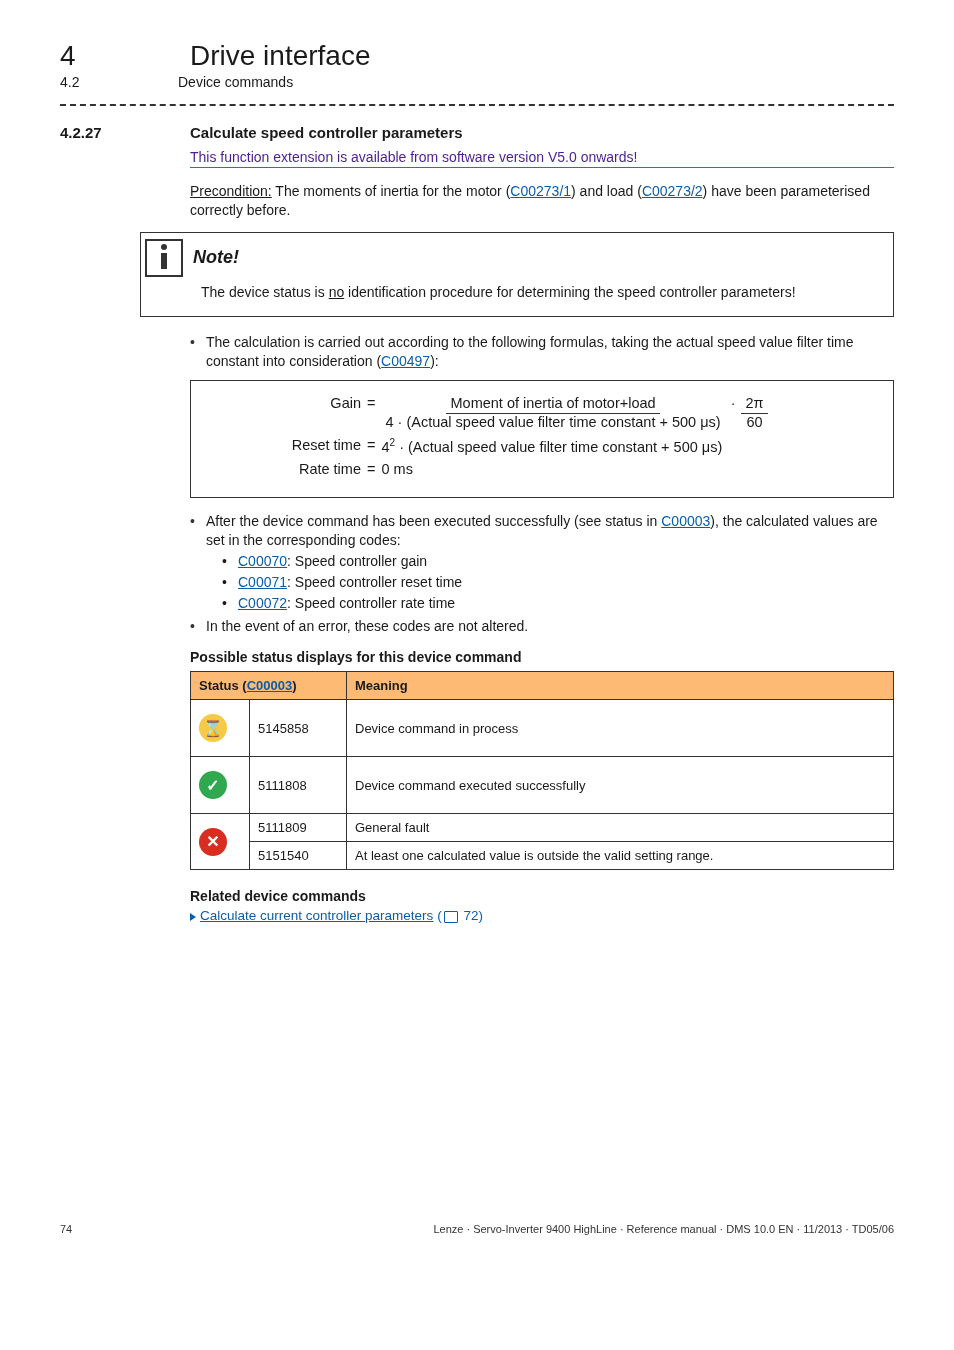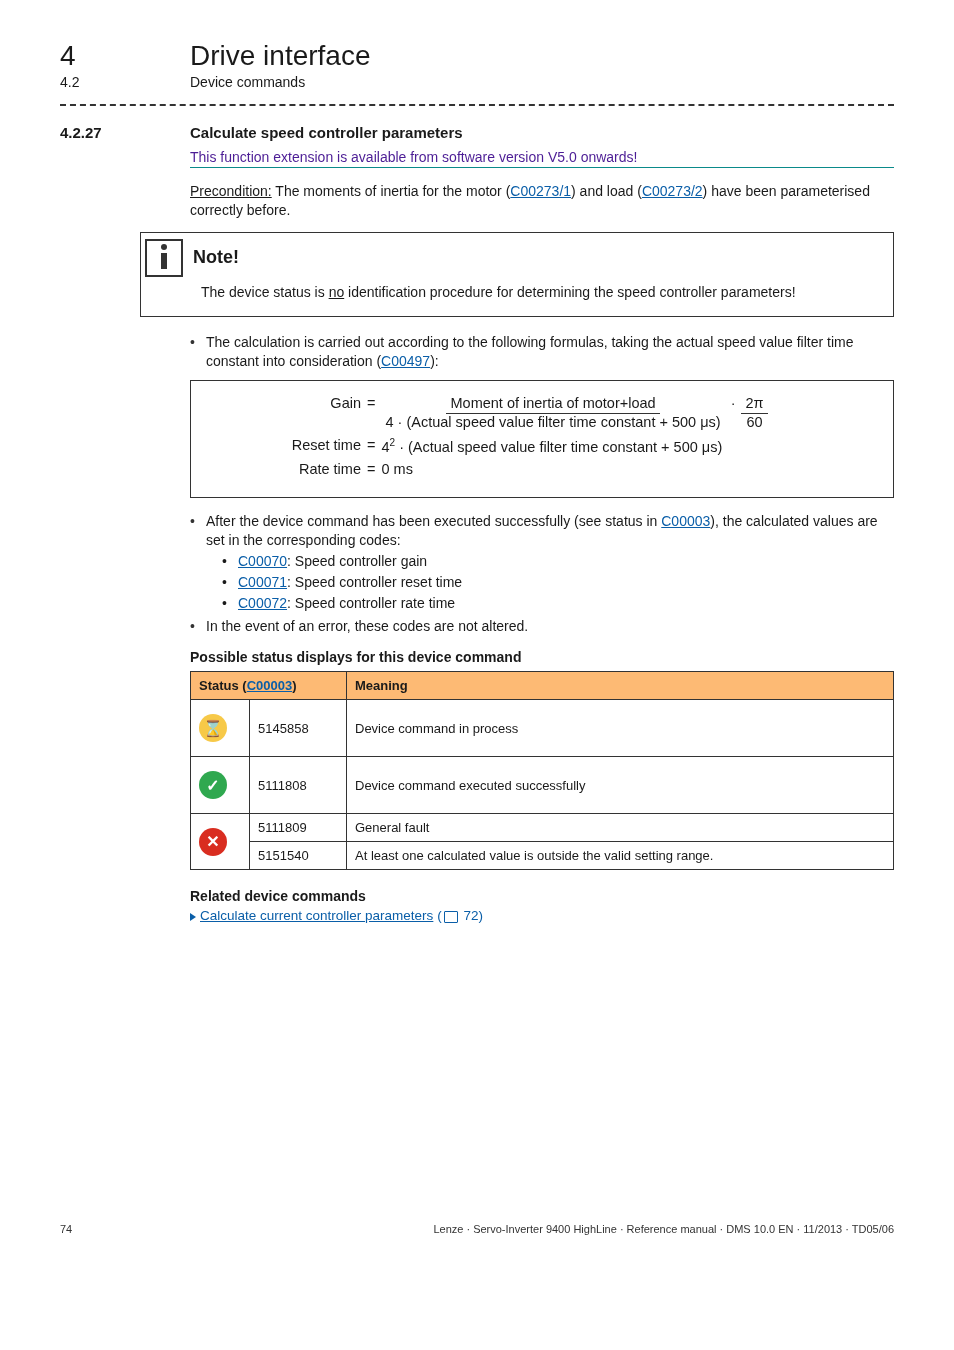--- a/index.html
+++ b/index.html
@@ -26,21 +26,21 @@
     font-weight: 400;
     width: 90px;
   }
   .chapter-title {
     font-size: 28px;
     font-weight: 400;
   }
   .subchapter-line {
     display: flex;
     align-items: center;
-    gap: 40px;
+    gap: 28px;
     margin-bottom: 10px;
   }
   .sub-num {
     font-size: 14px;
     width: 90px;
   }
   .sub-title {
     font-size: 14px;
   }
   .dashed-sep {
@@ -91,20 +91,21 @@
   .note-box {
     border: 1px solid #333;
     margin: 12px 0 16px 0;
     padding: 0;
   }
   .note-head {
     display: flex;
     align-items: center;
     gap: 10px;
     padding: 6px 10px 2px 4px;
+    font-style: italic;
   }
   .note-icon-box {
     width: 34px;
     height: 34px;
     border: 2px solid #333;
     display: flex;
     align-items: center;
     justify-content: center;
     font-weight: 900;
     font-size: 22px;

